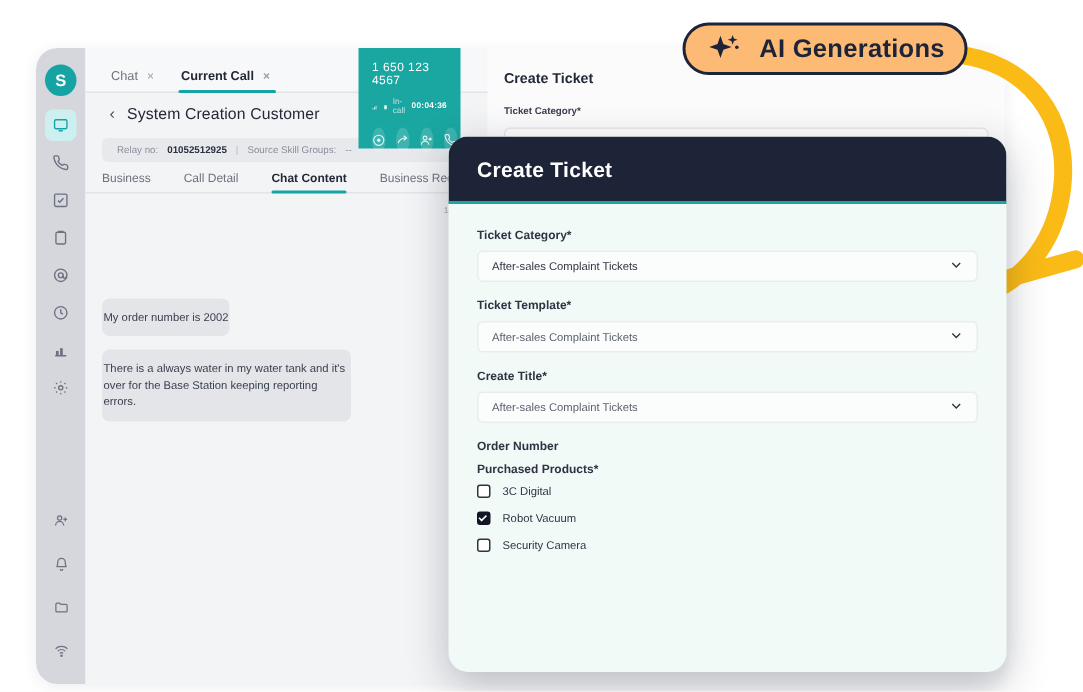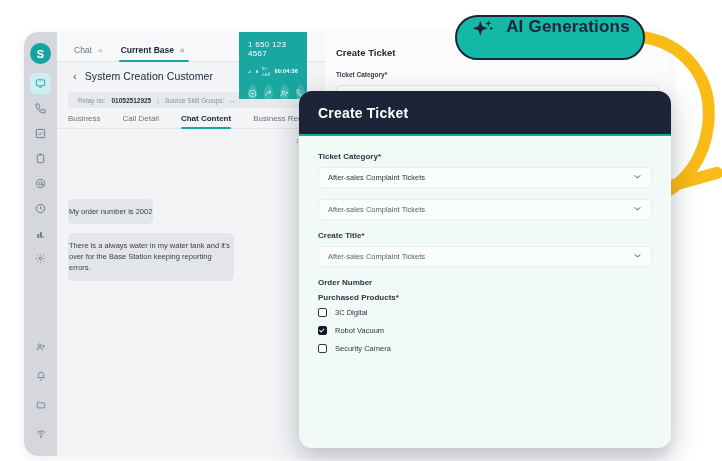--- a/index.html
+++ b/index.html
@@ -135,24 +135,24 @@
     margin: 7px 11px 0 11px; height: 18px; background: #fff;
     border: 1px solid #e7e9ec; border-radius: 4px;
   }
 
   
   .arrow { position: absolute; left: 612px; top: 18px; width: 110px; height: 195px; }
 
   
   .ai-badge {
     position: absolute; left: 455px; top: 15px;
-    width: 190px; height: 45px;
-    background: #14b8a6; border: 2.5px solid #1d2438;
+    width: 190px; height: 35px;
+    background: #fdba74; border: 2.5px solid #1d2438;
     border-radius: 23px;
-    display: flex; align-items: flex-start; justify-content: center; gap: 10px;
+    display: flex; align-items: center; justify-content: center; gap: 10px;
   }
   .ai-badge .txt { font-size: 17px; font-weight: 700; color: #1d2438; letter-spacing: .2px; }
 
   
   .modal {
     position: absolute; left: 299px; top: 91px;
     width: 372px; height: 357px;
     border-radius: 13px; overflow: hidden;
     background: #f2faf8;
     box-shadow: 0 8px 28px rgba(25,32,50,.28);
@@ -279,21 +279,21 @@
     </div>
 
     <div class="main">
 
       <div class="tabbar">
         <div class="tab">
           <span>Chat</span>
           <span class="x">×</span>
         </div>
         <div class="tab active">
-          <span>Current Base</span>
+          <span>Current Call</span>
           <span class="x">×</span>
         </div>
       </div>
 
       <div class="crumb">
         <span class="back">‹</span>
         <span class="title">System Creation Customer</span>
       </div>
 
       <div class="metabar">
@@ -403,20 +403,21 @@
       <div class="fl">Ticket Category*</div>
       <div class="field">
         <span>After-sales Complaint Tickets</span>
         <span class="chev">
           <svg width="9" height="9" viewBox="0 0 24 24" fill="none" stroke="currentColor" stroke-width="2.4">
               <path d="M5 9l7 7 7-7"></path>
             </svg>
         </span>
       </div>
 
+      <div class="fl">Ticket Template*</div>
       <div class="field value-muted">
         <span>After-sales Complaint Tickets</span>
         <span class="chev">
           <svg width="9" height="9" viewBox="0 0 24 24" fill="none" stroke="currentColor" stroke-width="2.4">
               <path d="M5 9l7 7 7-7"></path>
             </svg>
         </span>
       </div>
 
       <div class="fl">Create Title*</div>

